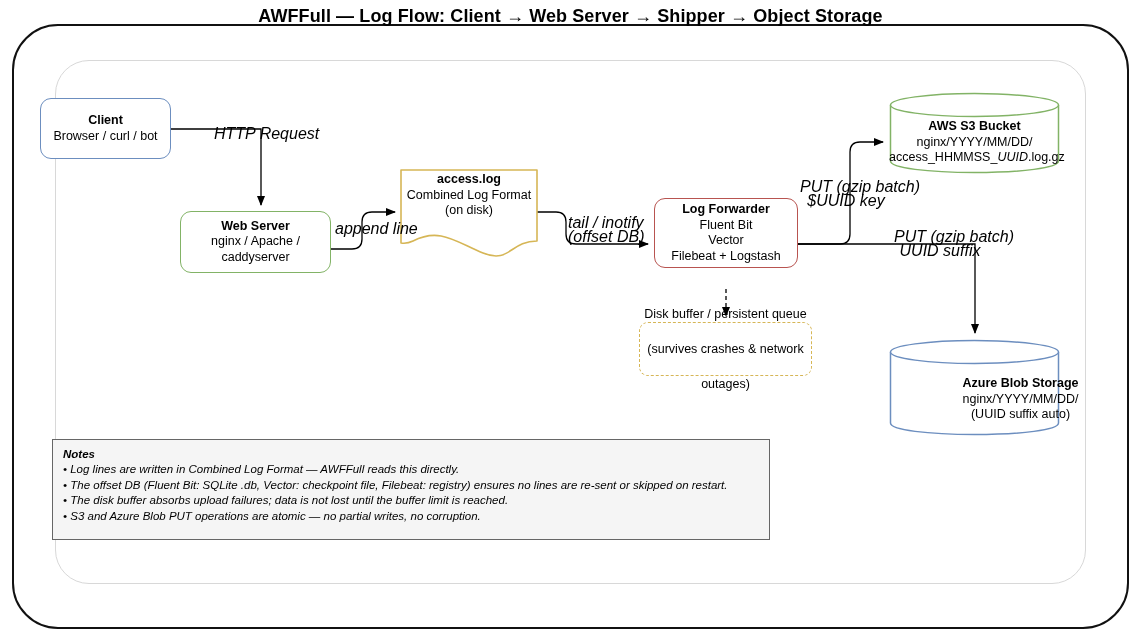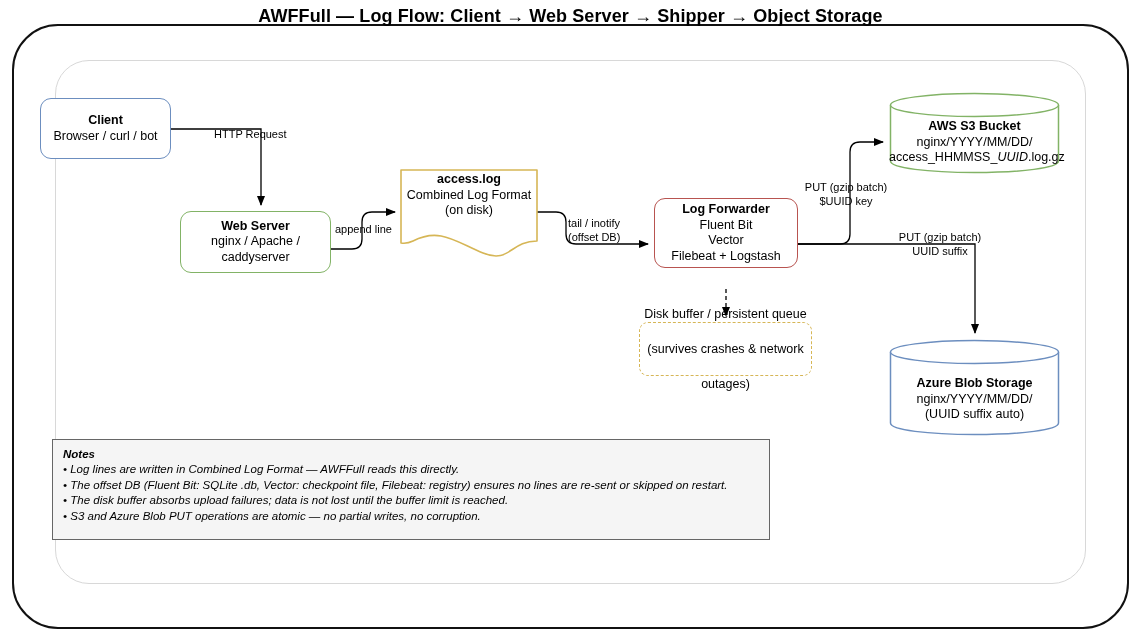--- a/index.html
+++ b/index.html
@@ -66,35 +66,35 @@
   .cyl{position:absolute;}
   .cyl .cyl-txt{
     position:absolute;left:0;width:100%;text-align:center;
     font-size:12.5px;line-height:15.5px;z-index:2;
   }
   .cyl .cyl-txt .t{font-weight:bold;display:block;}
   .cyl .cyl-txt .l{display:block;white-space:nowrap;}
   #node-s3{left:889px;top:92px;width:171px;height:82px;}
   #node-s3 .cyl-txt{top:27px;}
   #node-azure{left:889px;top:339px;width:171px;height:97px;}
-  #node-azure .cyl-txt{top:37px;}
+  #node-azure .cyl-txt{top:37px;margin-left:46px;}
 
   
   #notes-box{
     position:absolute;left:52px;top:439px;width:718px;height:101px;
     background:#f5f5f5;border:1.4px solid #666;box-sizing:border-box;
     padding:8px 0 16px 10px;
     font-style:italic;
   }
   #notes-box .notes-title{font-size:11.5px;font-weight:bold;margin-bottom:2px;}
   #notes-box .note-line{font-size:11.5px;line-height:15.5px;white-space:nowrap;}
 
   
   .edge-label{
-    position:absolute;font-size:11px;line-height:14px;
+    position:absolute;font-size:16px;font-style:italic;line-height:14px;
     white-space:nowrap;background:transparent;
   }
   .edge-label .l{display:block;}
   #lbl-http{left:214px;top:127px;}
   #lbl-append{left:335px;top:222px;}
   #lbl-tail{left:568px;top:216px;text-align:left;}
   #lbl-put-s3{left:800px;top:180px;text-align:center;width:92px;}
   #lbl-put-az{left:894px;top:230px;text-align:center;width:92px;}
 
   svg.edges{position:absolute;left:0;top:0;width:1141px;height:641px;pointer-events:none;}

